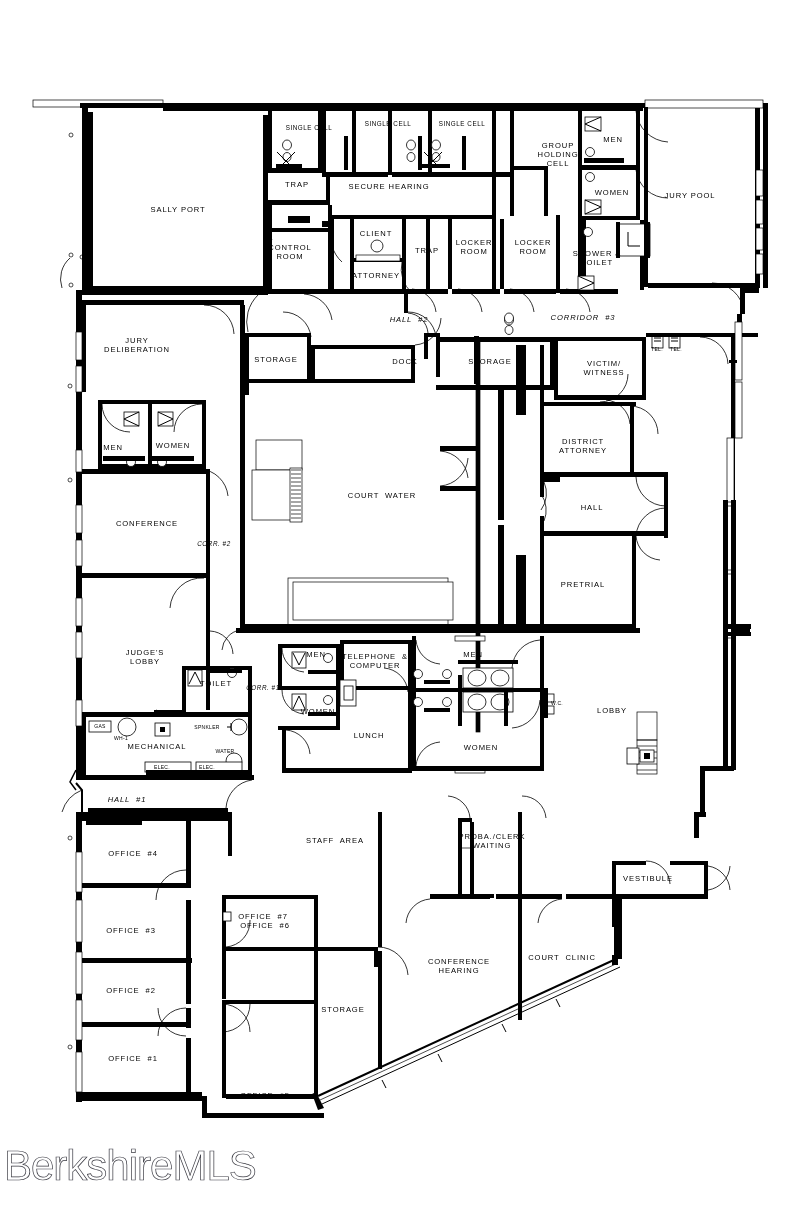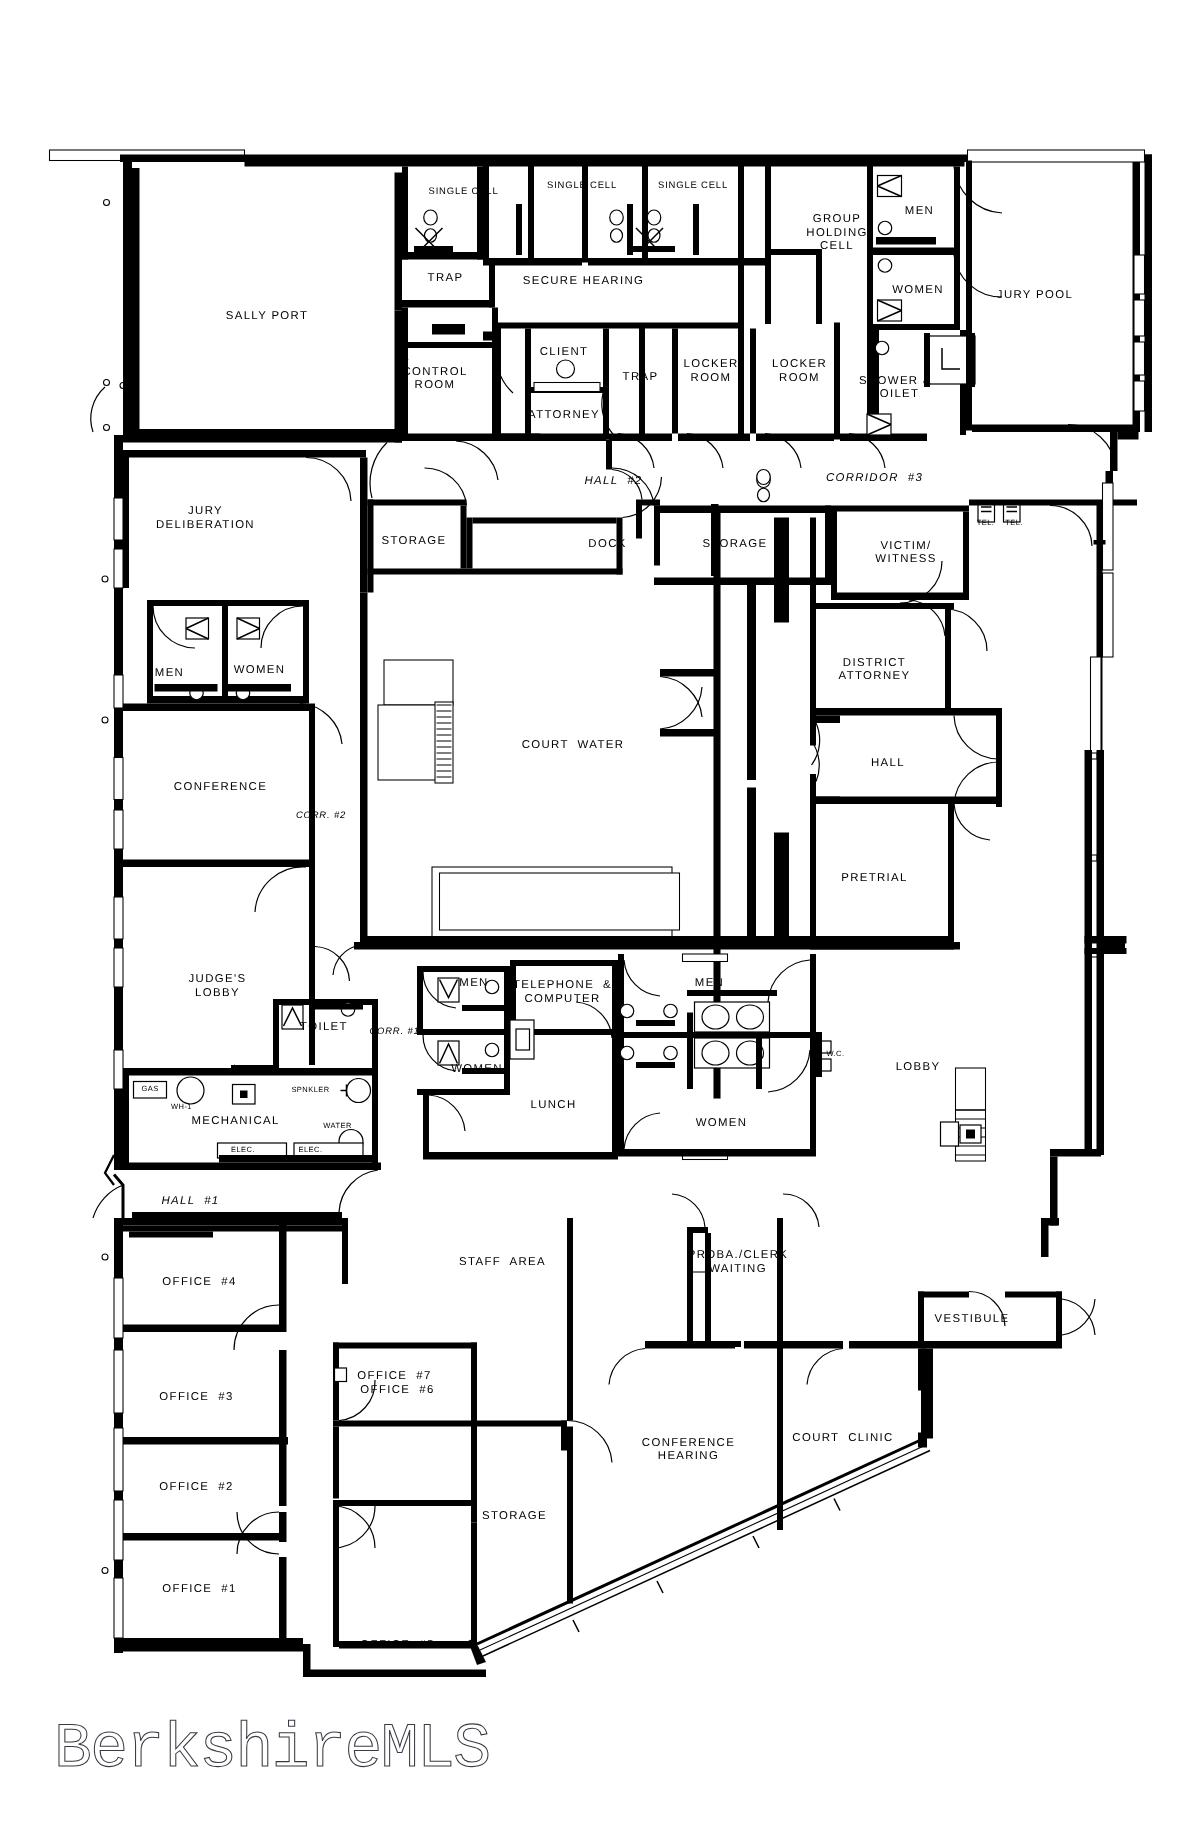--- a/index.html
+++ b/index.html
@@ -25,29 +25,28 @@
     pointer-events:none;
     font-weight:400;
   }
   .rlabel.sm{font-size:6.3px;letter-spacing:0.55px;line-height:7.6px;}
   .rlabel.xs{font-size:5.0px;letter-spacing:0.3px;line-height:6px;}
   .rlabel.it{font-style:italic;}
 
   
   #watermark{
     position:absolute;left:4px;top:1142px;
-    font-family:Liberation Mono, monospace;
+    font-family:Liberation Sans, sans-serif;
     font-size:42px;
     letter-spacing:-1px;
     color:transparent;
     -webkit-text-stroke:0.7px #2a2a33;
     white-space:nowrap;
     pointer-events:none;
     opacity:.92;
-    margin-left:32px;
   }
 </style>
 </head>
 <body>
 
 <div id="sheet">
 
   <svg id="plan-svg" viewBox="0 0 792 1224" xmlns="http://www.w3.org/2000/svg" shape-rendering="geometricPrecision">
     <defs>
       <style>

